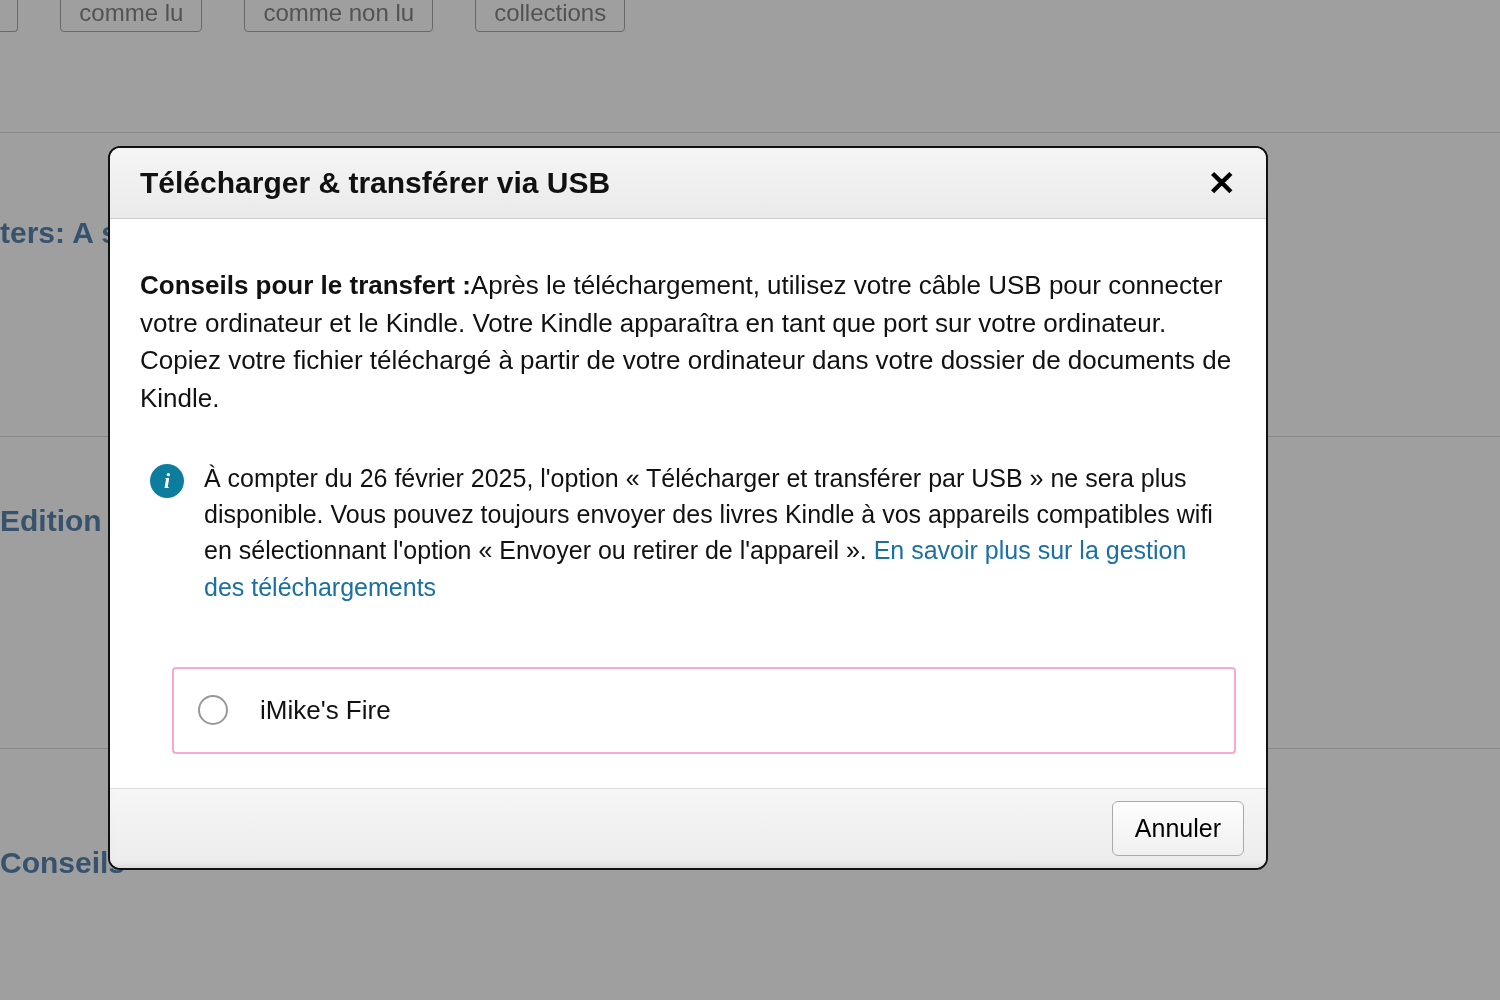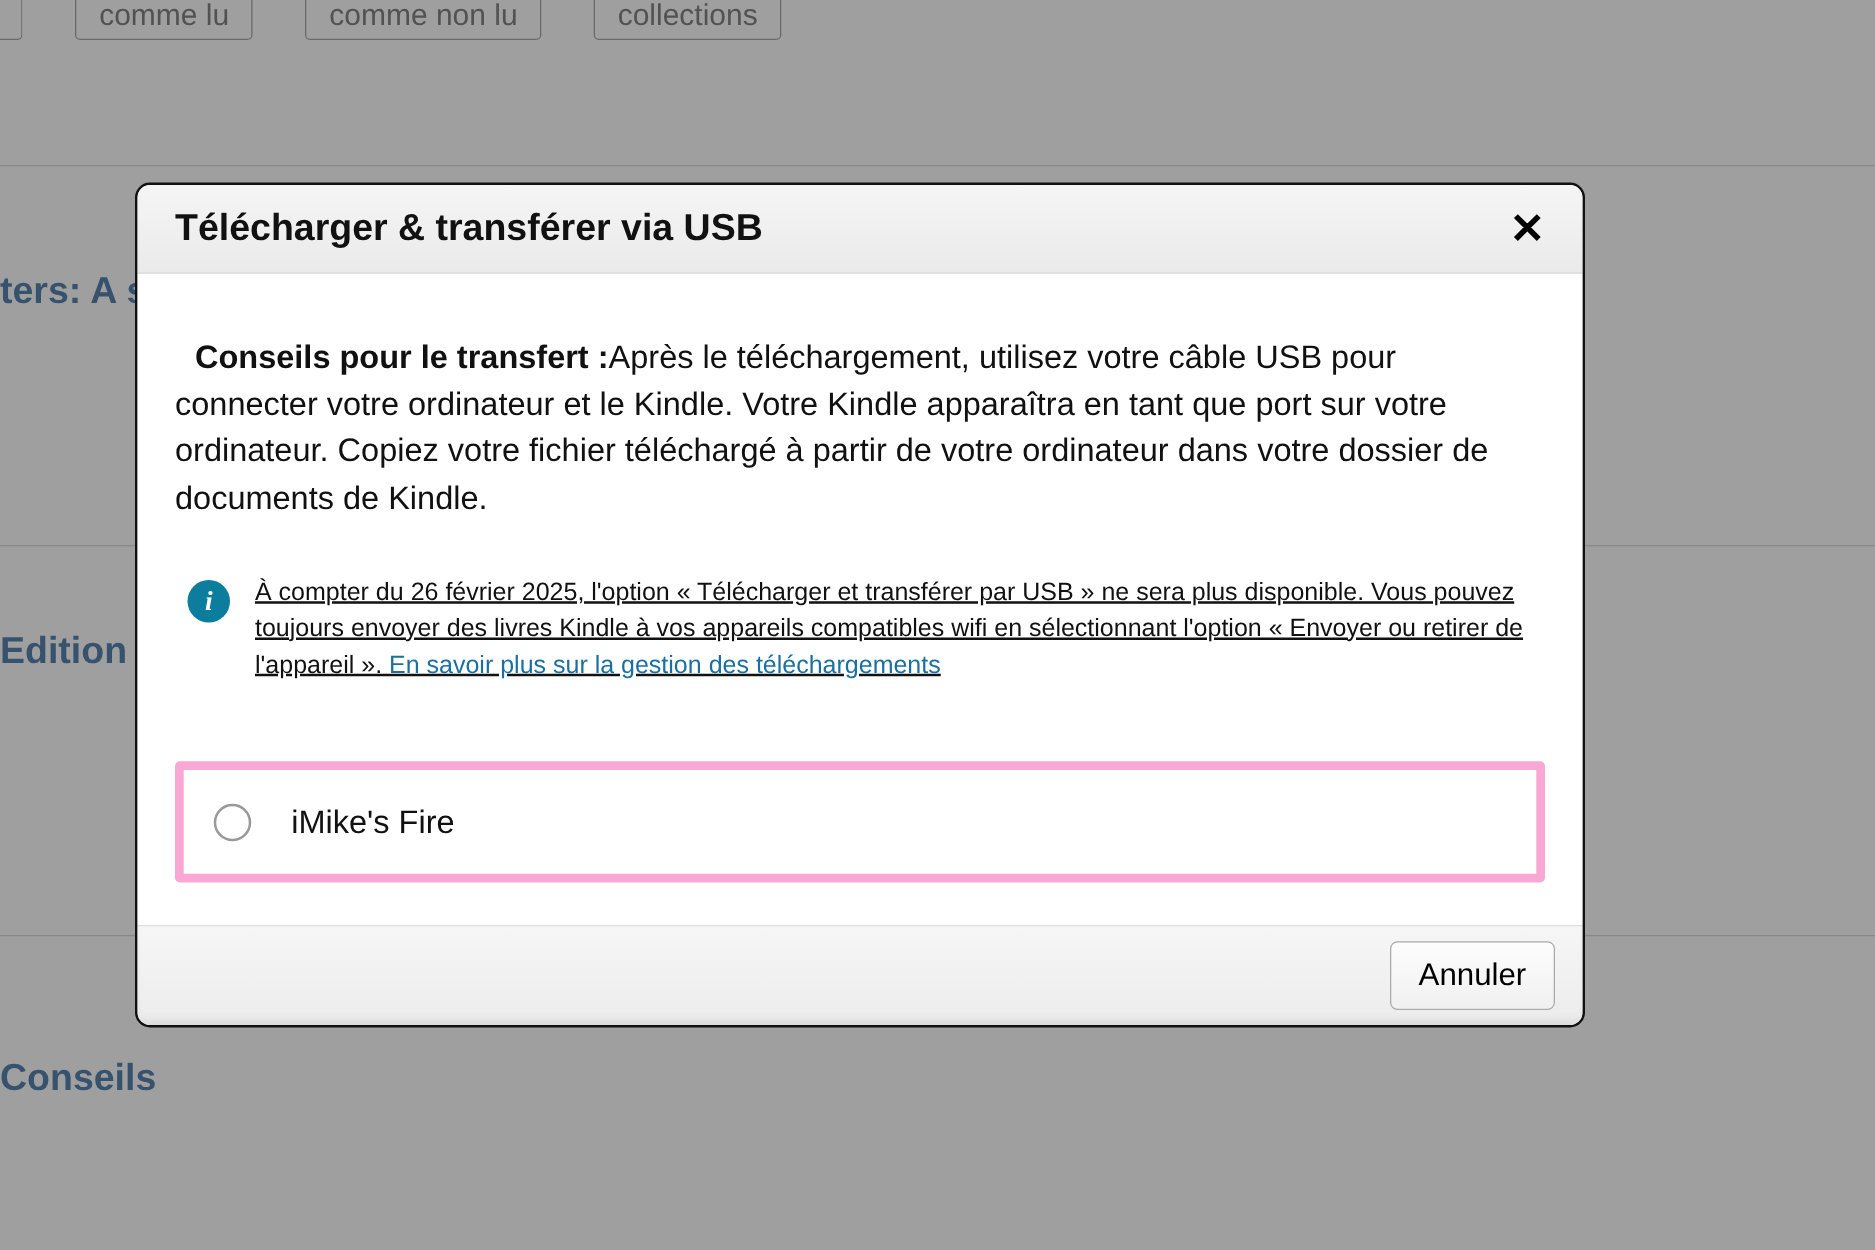--- a/index.html
+++ b/index.html
@@ -86,21 +86,21 @@
   }
   .modal-body {
     padding: 48px 30px 34px 30px;
     background: #fff;
   }
   .tips-para {
     font-size: 26px;
     line-height: 1.45;
     color: #111;
   }
-  .tips-label { font-weight: 700; margin-left: 16px; }
+  .tips-label { font-weight: 700; }
   .info-row {
     display: flex;
     align-items: flex-start;
     gap: 20px;
     margin-top: 42px;
     padding: 0 10px;
   }
   .info-icon {
     flex: 0 0 auto;
     width: 34px;
@@ -111,37 +111,37 @@
     font-family: Georgia, serif;
     font-style: italic;
     font-weight: 700;
     font-size: 22px;
     display: flex;
     align-items: center;
     justify-content: center;
     margin-top: 4px;
   }
   .info-text {
-    font-size: 20px;
+    font-size: 25px;
     line-height: 1.45;
     color: #111;
-    text-decoration: underline;
   }
   .info-link {
     color: #1a6fa3;
     cursor: pointer;
   }
   .device-box {
     margin-top: 62px;
-    border: 7px solid #f9a8d4;
+    border: 2px solid #f9a8d4;
     border-radius: 4px;
     padding: 26px 24px;
     display: flex;
-    align-items: flex-end;
+    align-items: center;
     gap: 32px;
+    margin-left: 32px;
   }
   .radio {
     width: 30px;
     height: 30px;
     border: 2px solid #999;
     border-radius: 50%;
     flex: 0 0 auto;
     cursor: pointer;
   }
   .device-label {

